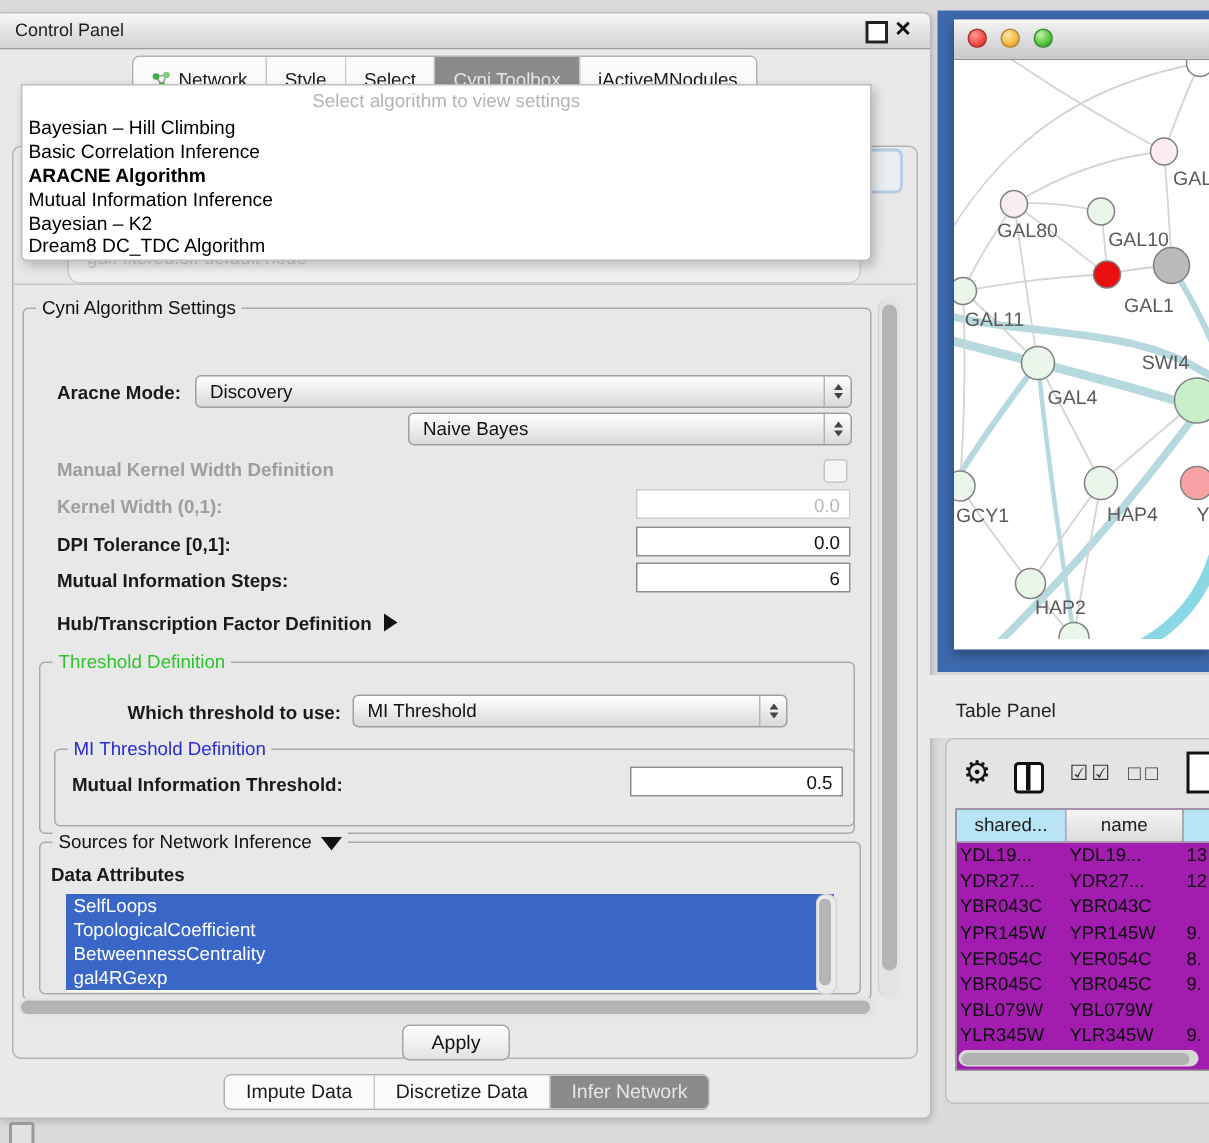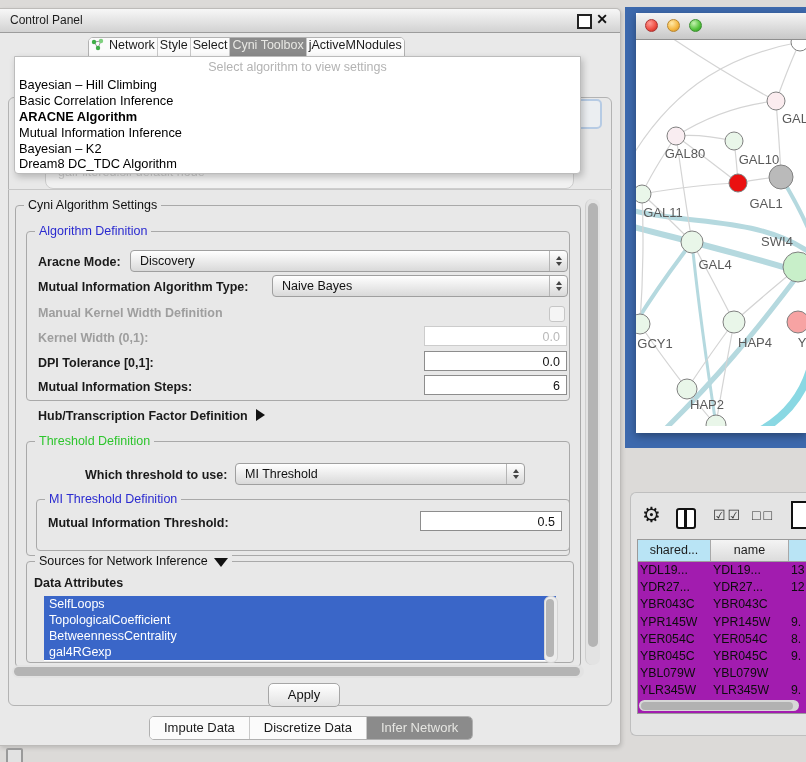--- a/index.html
+++ b/index.html
@@ -10,21 +10,21 @@
   
   #cp{left:0;top:8px;width:620px;height:736px;background:#e9e9e9;border:1px solid #bdbbb9;border-left:none;border-radius:0 5px 5px 0;box-shadow:1px 2px 4px rgba(0,0,0,.15);}
   #cp-titlebar{left:0;top:0;width:100%;height:23px;background:linear-gradient(#f7f7f7,#d2d2d2);border-bottom:1px solid #9c9c9c;border-radius:0 5px 0 0;}
   #cp-title{left:10px;top:4px;font-size:12px;color:#1c1c1c;}
   .tb-icon{top:5px;width:11px;height:11px;}
   #cp-float{left:577px;border:2px solid #222;background:#fff;}
   #cp-close{left:595px;top:3px;font-size:14px;font-weight:bold;color:#111;width:14px;height:14px;line-height:14px;text-align:center;}
 
   
   #cp-tabs{left:88px;top:28px;height:22px;display:flex;border:1px solid #b2b2b2;border-radius:5px;overflow:hidden;background:#fbfbfb;}
-  .cp-tab{display:flex;align-items:flex-start;gap:5px;padding:0 2px;font-size:12.5px;color:#1b1b1b;background:#fbfbfb;border-right:1px solid #c9c9c9;cursor:default;}
+  .cp-tab{display:flex;align-items:flex-end;gap:5px;padding:0 12px;font-size:12.5px;color:#1b1b1b;background:#fbfbfb;border-right:1px solid #c9c9c9;cursor:default;}
   .cp-tab:last-child{border-right:none;}
   .cp-tab.sel{background:#8b8b8b;color:#e8e8e4;}
 
   
   #cp-panel{left:8px;top:88px;width:602px;height:607px;border:1px solid #b3b3b3;border-radius:6px;background:#e8e8e8;}
 
   
   #ghost-box{left:45px;top:148px;width:527px;height:30px;border:1px solid #cdcdcd;border-radius:8px;background:#f1f1f1;}
   #ghost-box span{display:block;padding:7px 0 0 12px;font-size:12.5px;color:#cbcbcb;}
   #ghost-combo{left:568px;top:90px;width:30px;height:26px;border:2px solid #8fb4e2;border-radius:5px;opacity:.55;background:#eef3fa;}
@@ -172,32 +172,28 @@
           <div class="popup-item">Dream8 DC_TDC Algorithm</div>
         </div>
     </div>
 
     <div id="cp-divider" class="abs"></div>
 
     <div class="abs group" style="left:15px;top:196px;width:564px;height:460px;">
       <span class="group-label lbl-black">Cyni Algorithm Settings</span>
     </div>
 
-    <div class="abs group" style="left:26px;top:222px;width:542px;height:168px;">
-      <span class="group-label lbl-blue">Algorithm Definition</span>
-    </div>
     <div class="abs flabel" style="left:38px;top:246px;">Aracne Mode:</div>
     <div class="abs combo" style="left:130px;top:241px;width:438px;">
       <span>Discovery</span>
       <span class="arrows">
           <span class="tri-up"></span>
           <span class="tri-down"></span>
         </span>
     </div>
-    <div class="abs flabel" style="left:38px;top:271px;">Mutual Information Algorithm Type:</div>
     <div class="abs combo" style="left:272px;top:266px;width:296px;">
       <span>Naive Bayes</span>
       <span class="arrows">
           <span class="tri-up"></span>
           <span class="tri-down"></span>
         </span>
     </div>
     <div class="abs flabel dis" style="left:38px;top:297px;">Manual Kernel Width Definition</div>
     <div class="abs checkbox" style="left:549px;top:297px;"></div>
     <div class="abs flabel dis" style="left:38px;top:322px;">Kernel Width (0,1):</div>
@@ -317,20 +313,23 @@
             <circle cx="162" cy="282" r="11" fill="#f7a3a3" stroke="#808080" stroke-width="1"></circle>
             <text x="166" y="307" text-anchor="middle" class="node-label">Y</text>
             <circle cx="51" cy="349" r="10" fill="#e9f6e9" stroke="#808080" stroke-width="1"></circle>
             <text x="71" y="369" text-anchor="middle" class="node-label">HAP2</text>
             <circle cx="80" cy="385" r="10" fill="#e9f6e9" stroke="#808080" stroke-width="1"></circle>
           </svg>
       </div>
     </div>
   </div>
 
+  <div id="tp-titlebar" class="abs">
+    <div id="tp-title" class="abs">Table Panel</div>
+  </div>
 
   <div id="tp-box" class="abs">
     <div id="tp-toolbar" class="abs">
       <div id="gear-ico" class="abs">⚙</div>
       <div id="col-ico" class="abs">
           <div></div>
         </div>
       <div id="chk-ico" class="abs">☑☑</div>
       <div id="box-ico" class="abs">□□</div>
       <div id="page-ico" class="abs"></div>

